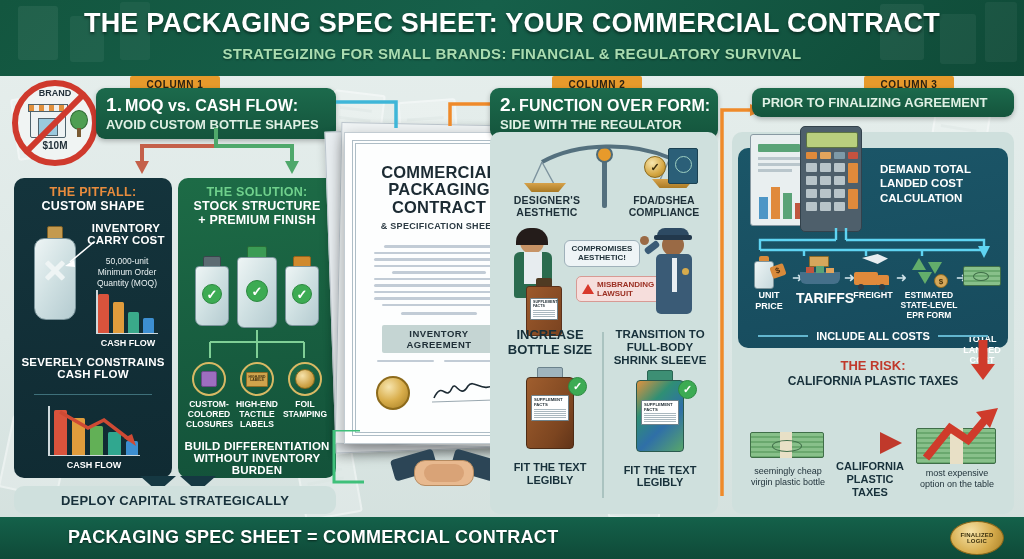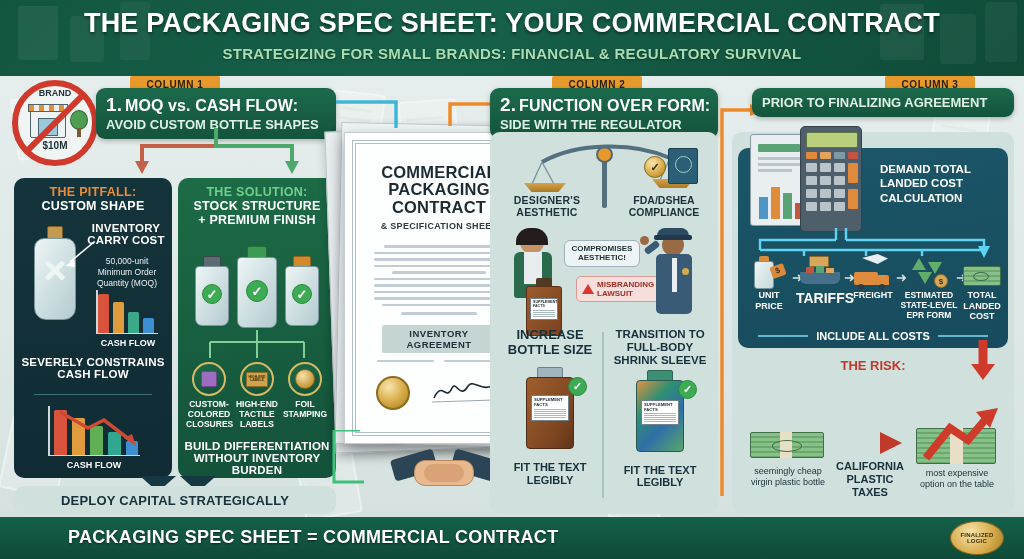--- a/index.html
+++ b/index.html
@@ -203,21 +203,21 @@
       <div class="hg" style="left:880px;top:4px;width:44px;height:56px;opacity:.45;"></div>
       <div class="hg" style="left:940px;top:14px;width:36px;height:50px;opacity:.4;"></div>
       <div class="hg" style="left:985px;top:2px;width:32px;height:60px;opacity:.35;"></div>
     </div>
     <div class="header-title">THE PACKAGING SPEC SHEET: YOUR COMMERCIAL CONTRACT</div>
     <div class="header-sub">STRATEGIZING FOR SMALL BRANDS: FINANCIAL &amp; REGULATORY SURVIVAL</div>
   </div>
 
   <div class="col-tab" style="left:130px;top:76px;width:90px;">COLUMN 1</div>
   <div class="col-tab" style="left:552px;top:76px;width:90px;">COLUMN 2</div>
-  <div class="col-tab" style="left:885px;top:76px;width:90px;">COLUMN 3</div>
+  <div class="col-tab" style="left:864px;top:76px;width:90px;">COLUMN 3</div>
 
   <div style="position:absolute;left:12px;top:80px;width:86px;height:86px;">
     <div style="position:absolute;inset:0;border-radius:50%;border:6px solid #cf3a2d;background:#f0f4f3;"></div>
     <div style="position:absolute;left:16px;top:8px;font-size:9px;font-weight:bold;color:#23313a;width:54px;text-align:center;">BRAND</div>
 
     <div style="position:absolute;left:18px;top:24px;width:36px;height:34px;background:#eef3f4;border:1.5px solid #4e636d;border-radius:2px;"></div>
     <div style="position:absolute;left:16px;top:24px;width:40px;height:8px;background:repeating-linear-gradient(90deg,#e0903c 0 5px,#f3f0ea 5px 10px);border:1px solid #4e636d;"></div>
     <div style="position:absolute;left:26px;top:38px;width:20px;height:18px;background:#9ac9de;border:1.2px solid #4e636d;"></div>
 
     <div style="position:absolute;left:58px;top:30px;width:18px;height:20px;border-radius:50%;background:#4e9e52;border:1.2px solid #2f6c35;"></div>
@@ -685,21 +685,21 @@
             <div>EPR FORM</div>
           </div>
         </div>
         <div style="position:absolute;left:212px;top:14px;color:#cfe3ea;font-size:13px;">➜</div>
 
         <div style="position:absolute;left:216px;top:0;width:44px;text-align:center;">
           <div style="position:relative;height:34px;">
             <div class="money-stack" style="position:absolute;left:3px;top:10px;width:38px;height:20px;"></div>
             <div style="position:absolute;left:13px;top:16px;width:16px;height:9px;border-radius:50%;border:1.2px solid #3f6e48;"></div>
           </div>
-          <div class="tiny-white" style="font-size:9px;">
+          <div class="tiny-white" style="font-size:9px;margin-top:44px;">
             <div>TOTAL</div>
             <div>LANDED</div>
             <div>COST</div>
           </div>
         </div>
       </div>
 
       <div style="position:absolute;left:0;bottom:6px;width:270px;display:flex;align-items:center;gap:8px;padding:0 20px;">
         <div style="flex:1;height:1.5px;background:#63b6cf;"></div>
         <div style="color:#ffffff;font-size:11px;font-weight:bold;white-space:nowrap;">INCLUDE ALL COSTS</div>
@@ -707,20 +707,21 @@
       </div>
     </div>
 
     <svg class="conn" style="left:238px;top:208px;width:26px;height:42px;">
       <path d="M13,0 L13,26" stroke="#cf3b2b" stroke-width="9" fill="none"></path>
       <polygon points="13,40 1,24 25,24" fill="#cf3b2b"></polygon>
     </svg>
 
     <div style="position:absolute;left:6px;top:226px;width:270px;">
       <div style="text-align:center;color:#c0392b;font-size:13px;font-weight:bold;">THE RISK:</div>
+      <div style="text-align:center;color:#17303a;font-size:12px;font-weight:bold;margin-top:1px;">CALIFORNIA PLASTIC TAXES</div>
     </div>
 
     <div style="position:absolute;left:8px;top:272px;width:266px;height:104px;">
       <div style="position:absolute;left:10px;top:22px;width:74px;height:34px;">
         <div class="money-stack" style="position:absolute;left:0;top:6px;width:74px;height:26px;"></div>
         <div style="position:absolute;left:30px;top:6px;width:12px;height:26px;background:#e8e0c6;"></div>
         <div style="position:absolute;left:22px;top:14px;width:30px;height:12px;border-radius:50%;border:1.2px solid #3f6e48;"></div>
       </div>
       <div style="position:absolute;left:8px;top:62px;width:80px;color:#22343c;font-size:9px;text-align:center;line-height:1.25;">
         <div>seemingly cheap</div>

